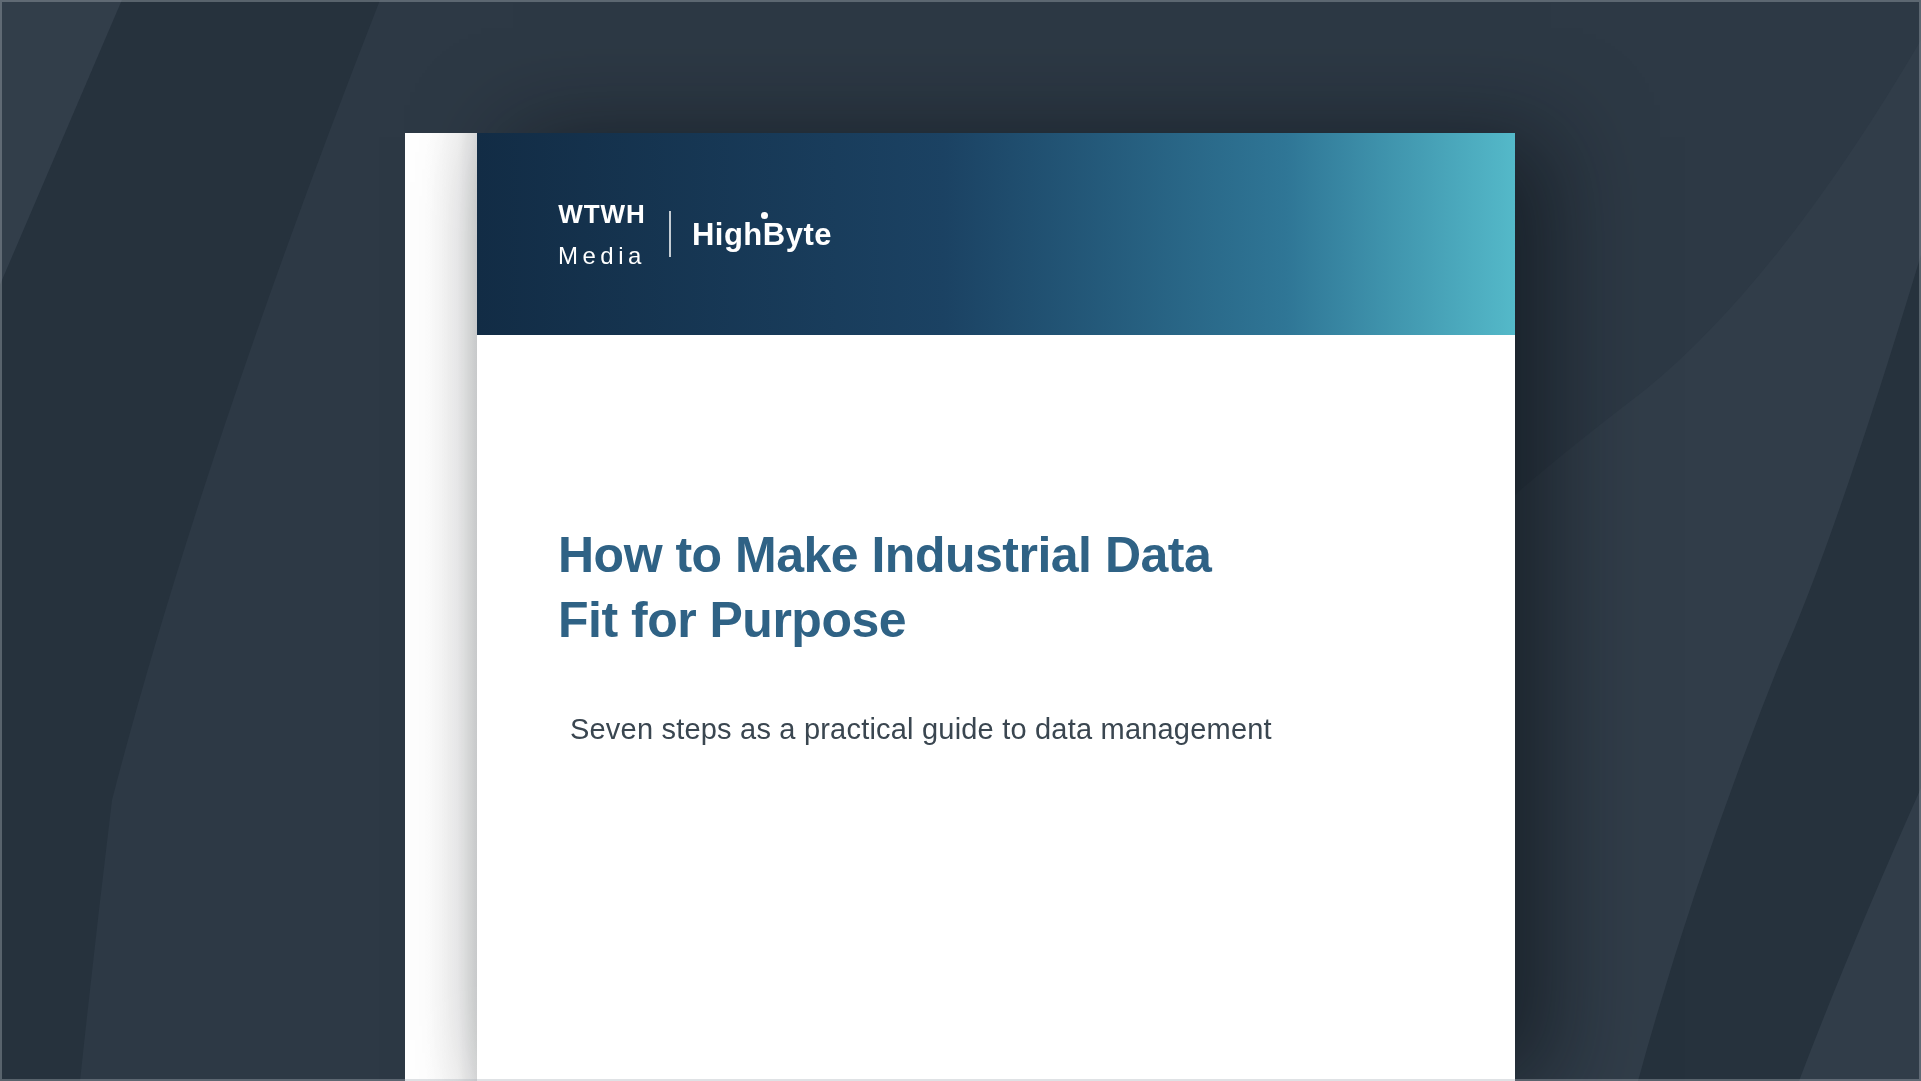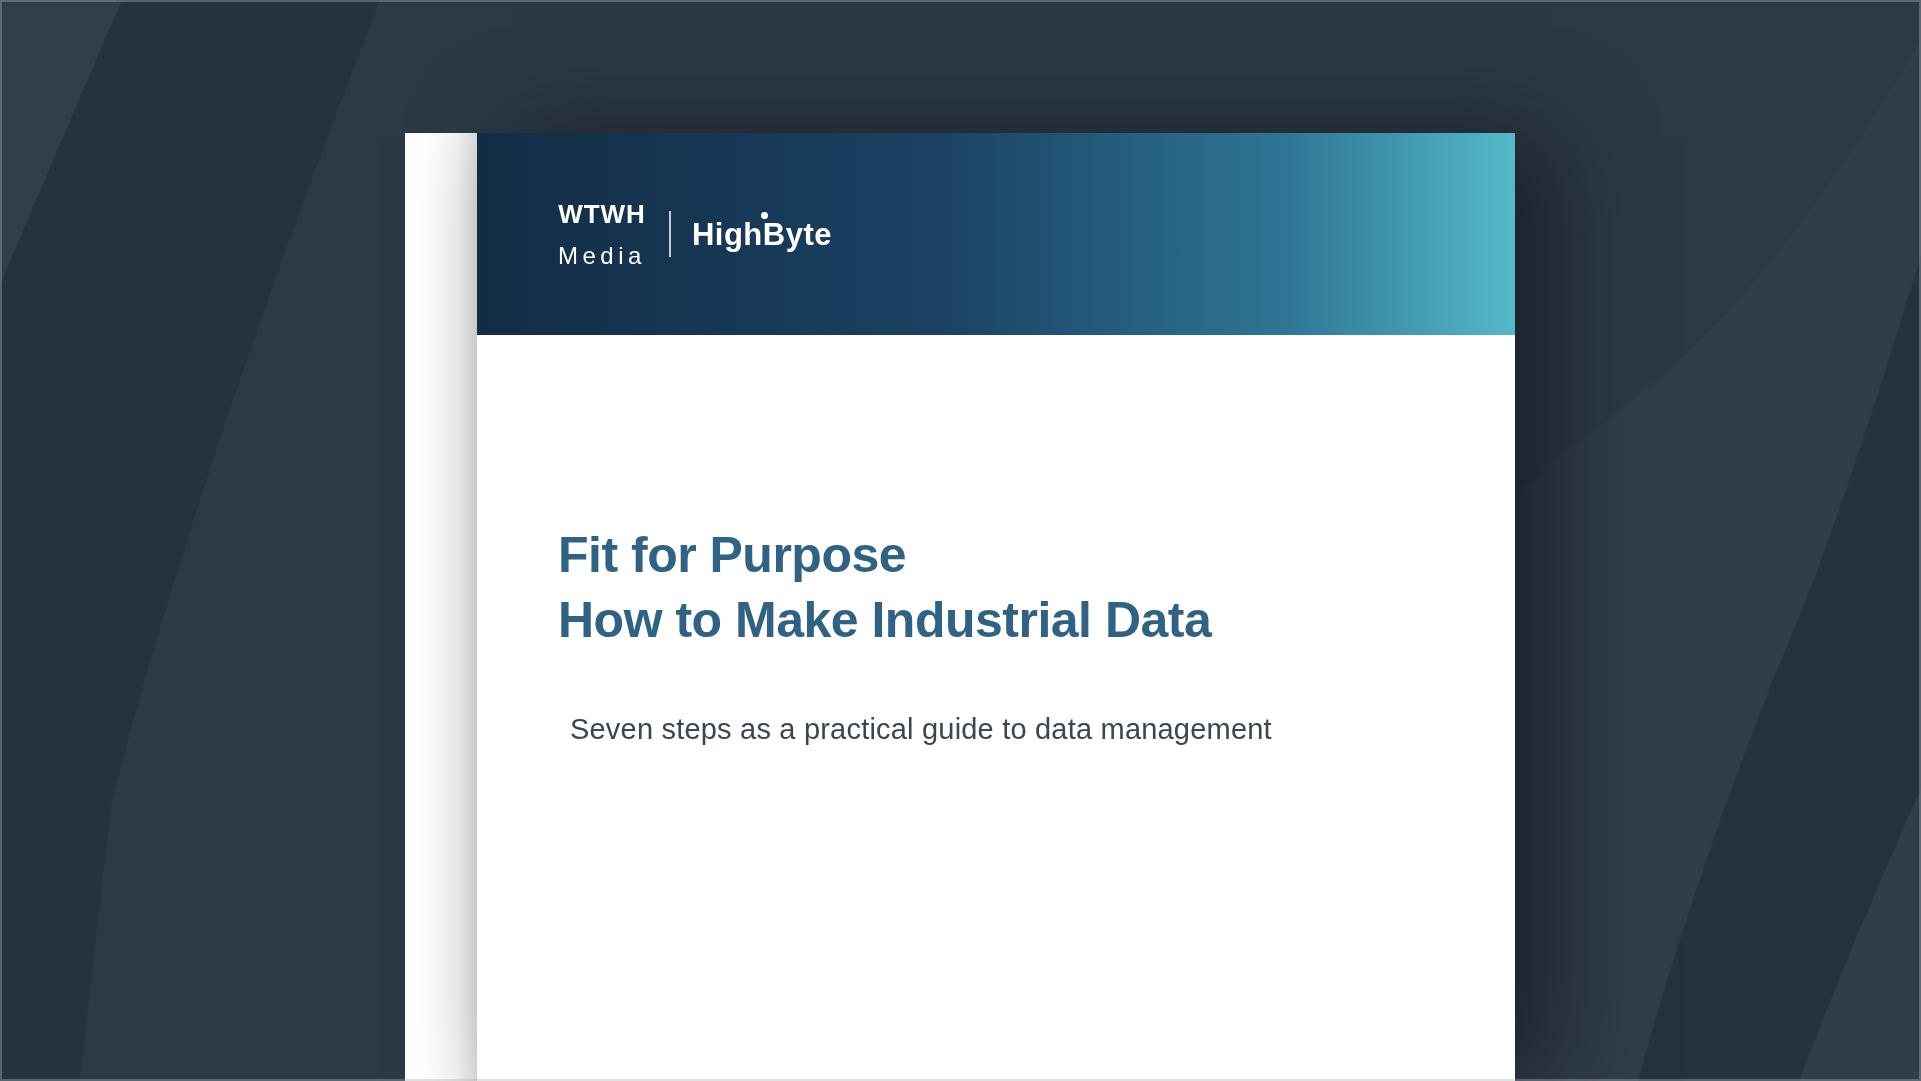--- a/index.html
+++ b/index.html
@@ -90,22 +90,22 @@
         </div>
         <div class="logo-divider"></div>
         <div class="highbyte">
           <span class="hb-text">HighByte</span>
           <span class="hb-dot"></span>
         </div>
       </div>
     </header>
 
     <h1 class="title">
+      <span class="t-line">How to Make Industrial Data</span>
       <span class="t-line">Fit for Purpose</span>
-      <span class="t-line">How to Make Industrial Data</span>
     </h1>
 
     <p class="subtitle">Seven steps as a practical guide to data management</p>
 
   </div>
 
   <div class="frame-edge"></div>
 
 </div>
 

